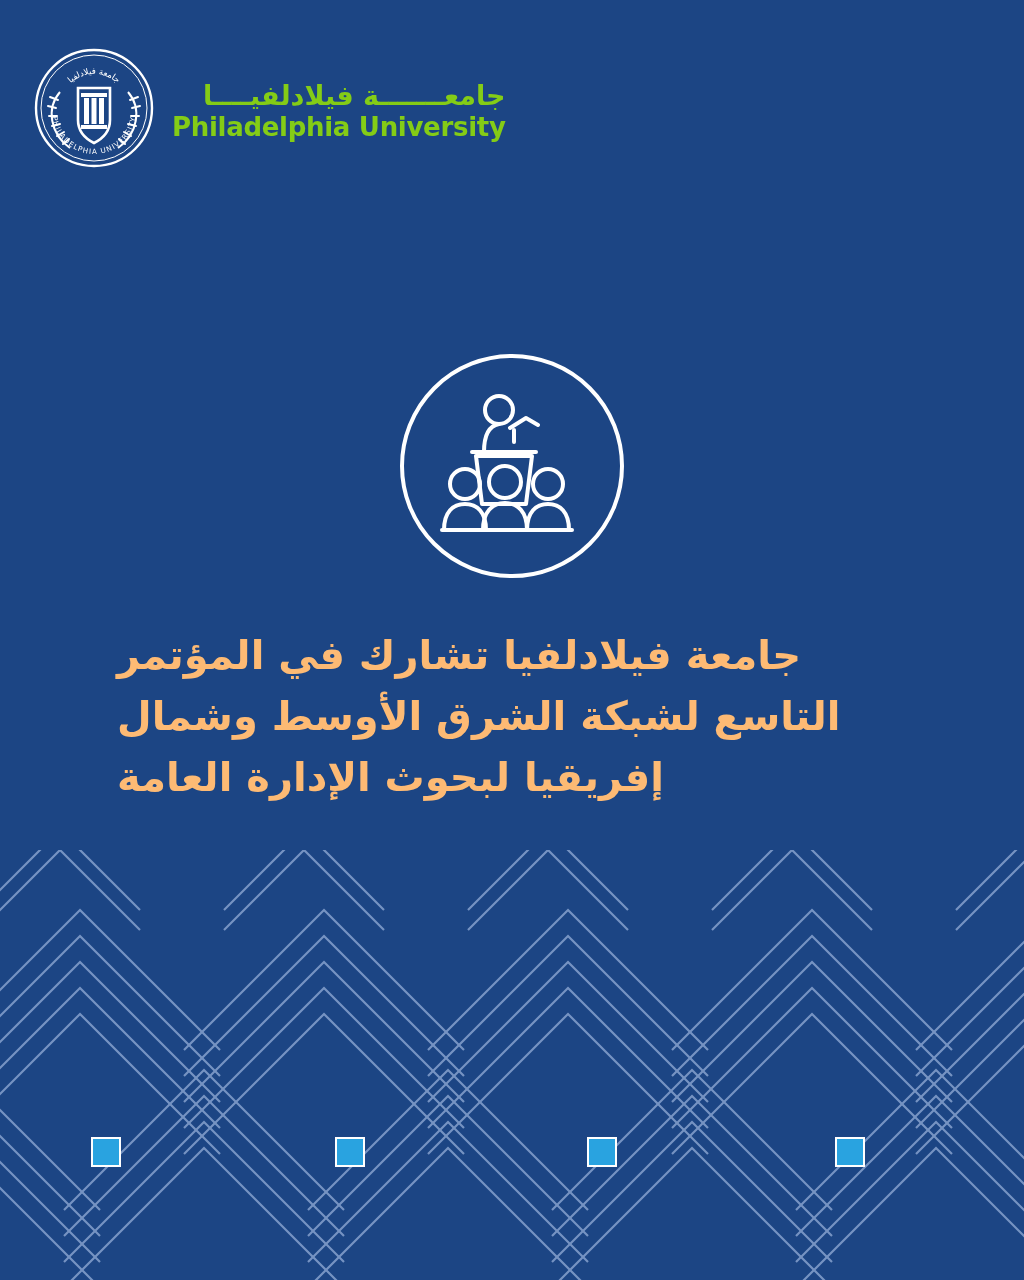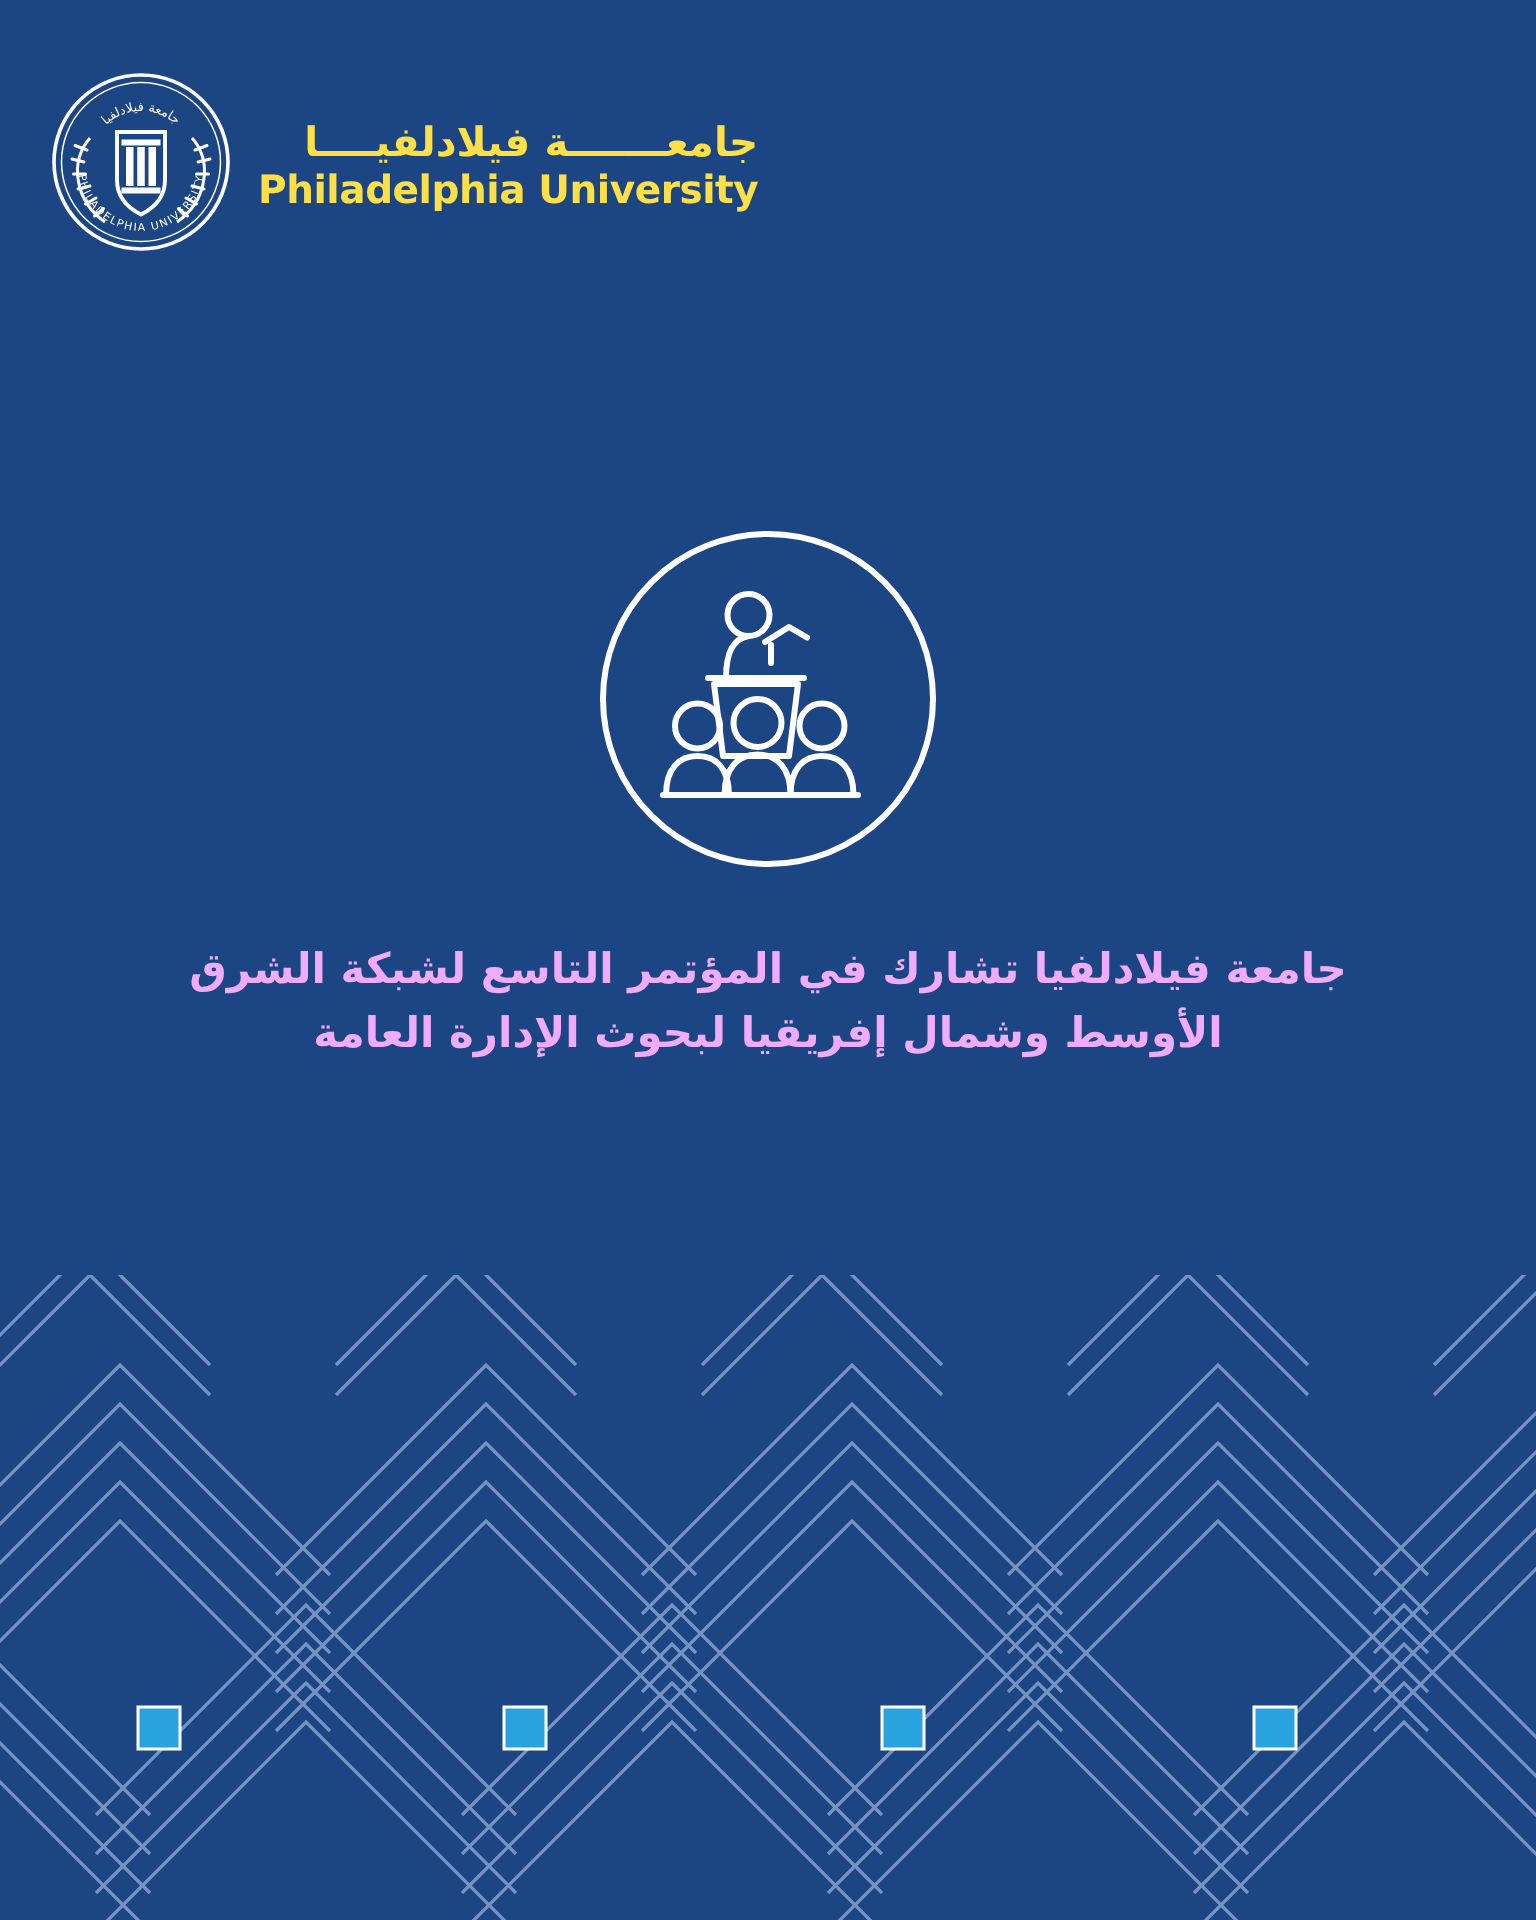--- a/index.html
+++ b/index.html
@@ -33,21 +33,21 @@
   .logo-mark {
     width: 128px;
     height: 128px;
     flex: 0 0 128px;
     position: relative;
   }
   .logo-text {
     display: flex;
     flex-direction: column;
     justify-content: center;
-    color: #fde047;
+    color: #84cc16;
     padding-top: 8px;
   }
   .logo-text .ar {
     font-size: 27px;
     line-height: 1.1;
     text-align: right;
     direction: rtl;
     letter-spacing: 0px;
     font-weight: 600;
   }
@@ -69,24 +69,24 @@
     height: 228px;
   }
 
   
   .headline {
     position: absolute;
     top: 625px;
     left: 50%;
     transform: translateX(-50%);
     width: 790px;
-    text-align: center;
+    text-align: left;
     direction: rtl;
-    color: #f0abfc;
-    font-size: 28px;
+    color: #fdba74;
+    font-size: 40px;
     line-height: 1.52;
     font-weight: 600;
     letter-spacing: 0px;
   }
 
   
   .pattern {
     position: absolute;
     left: 0;
     bottom: 0;

